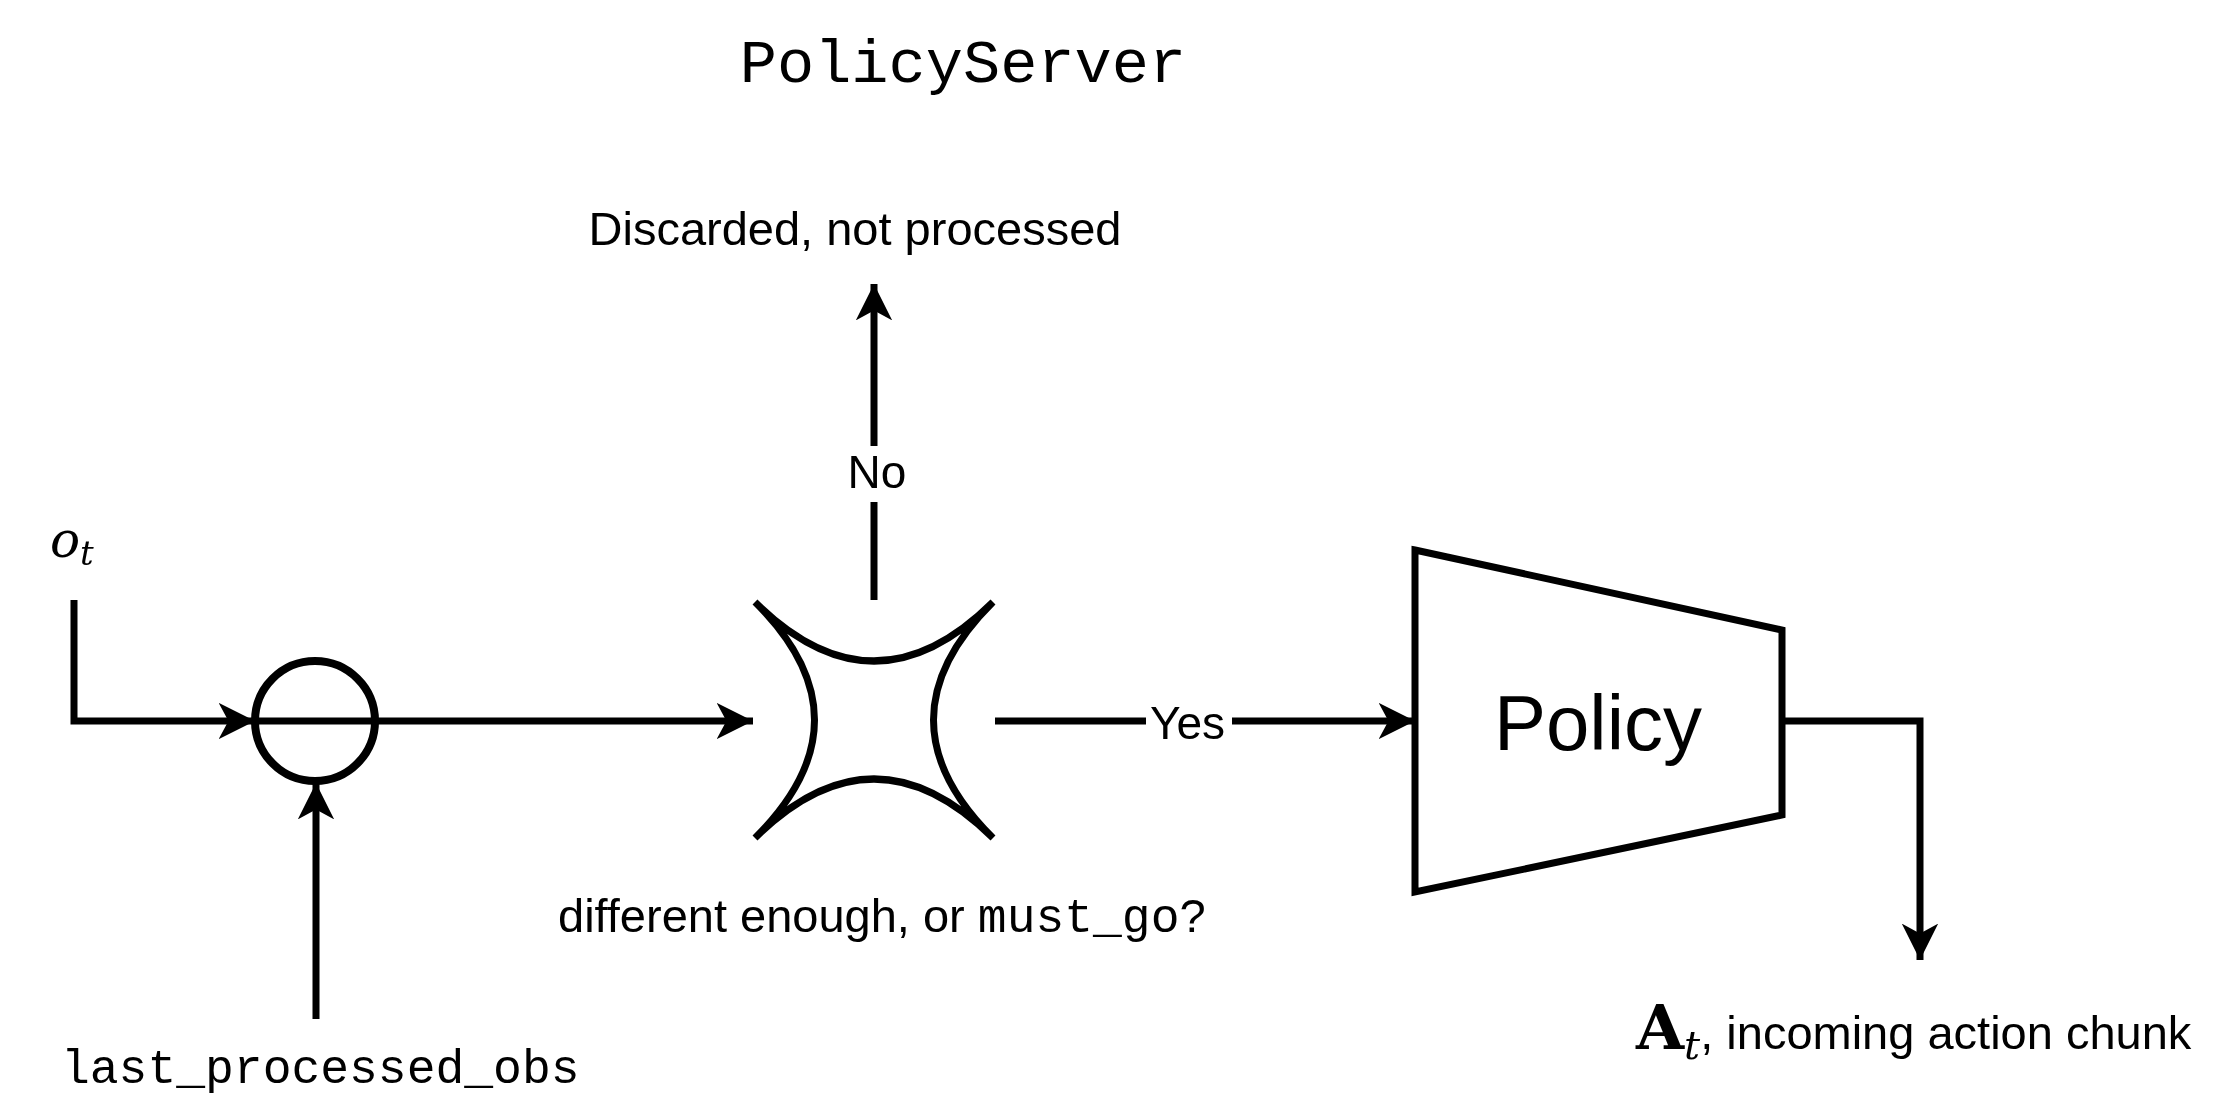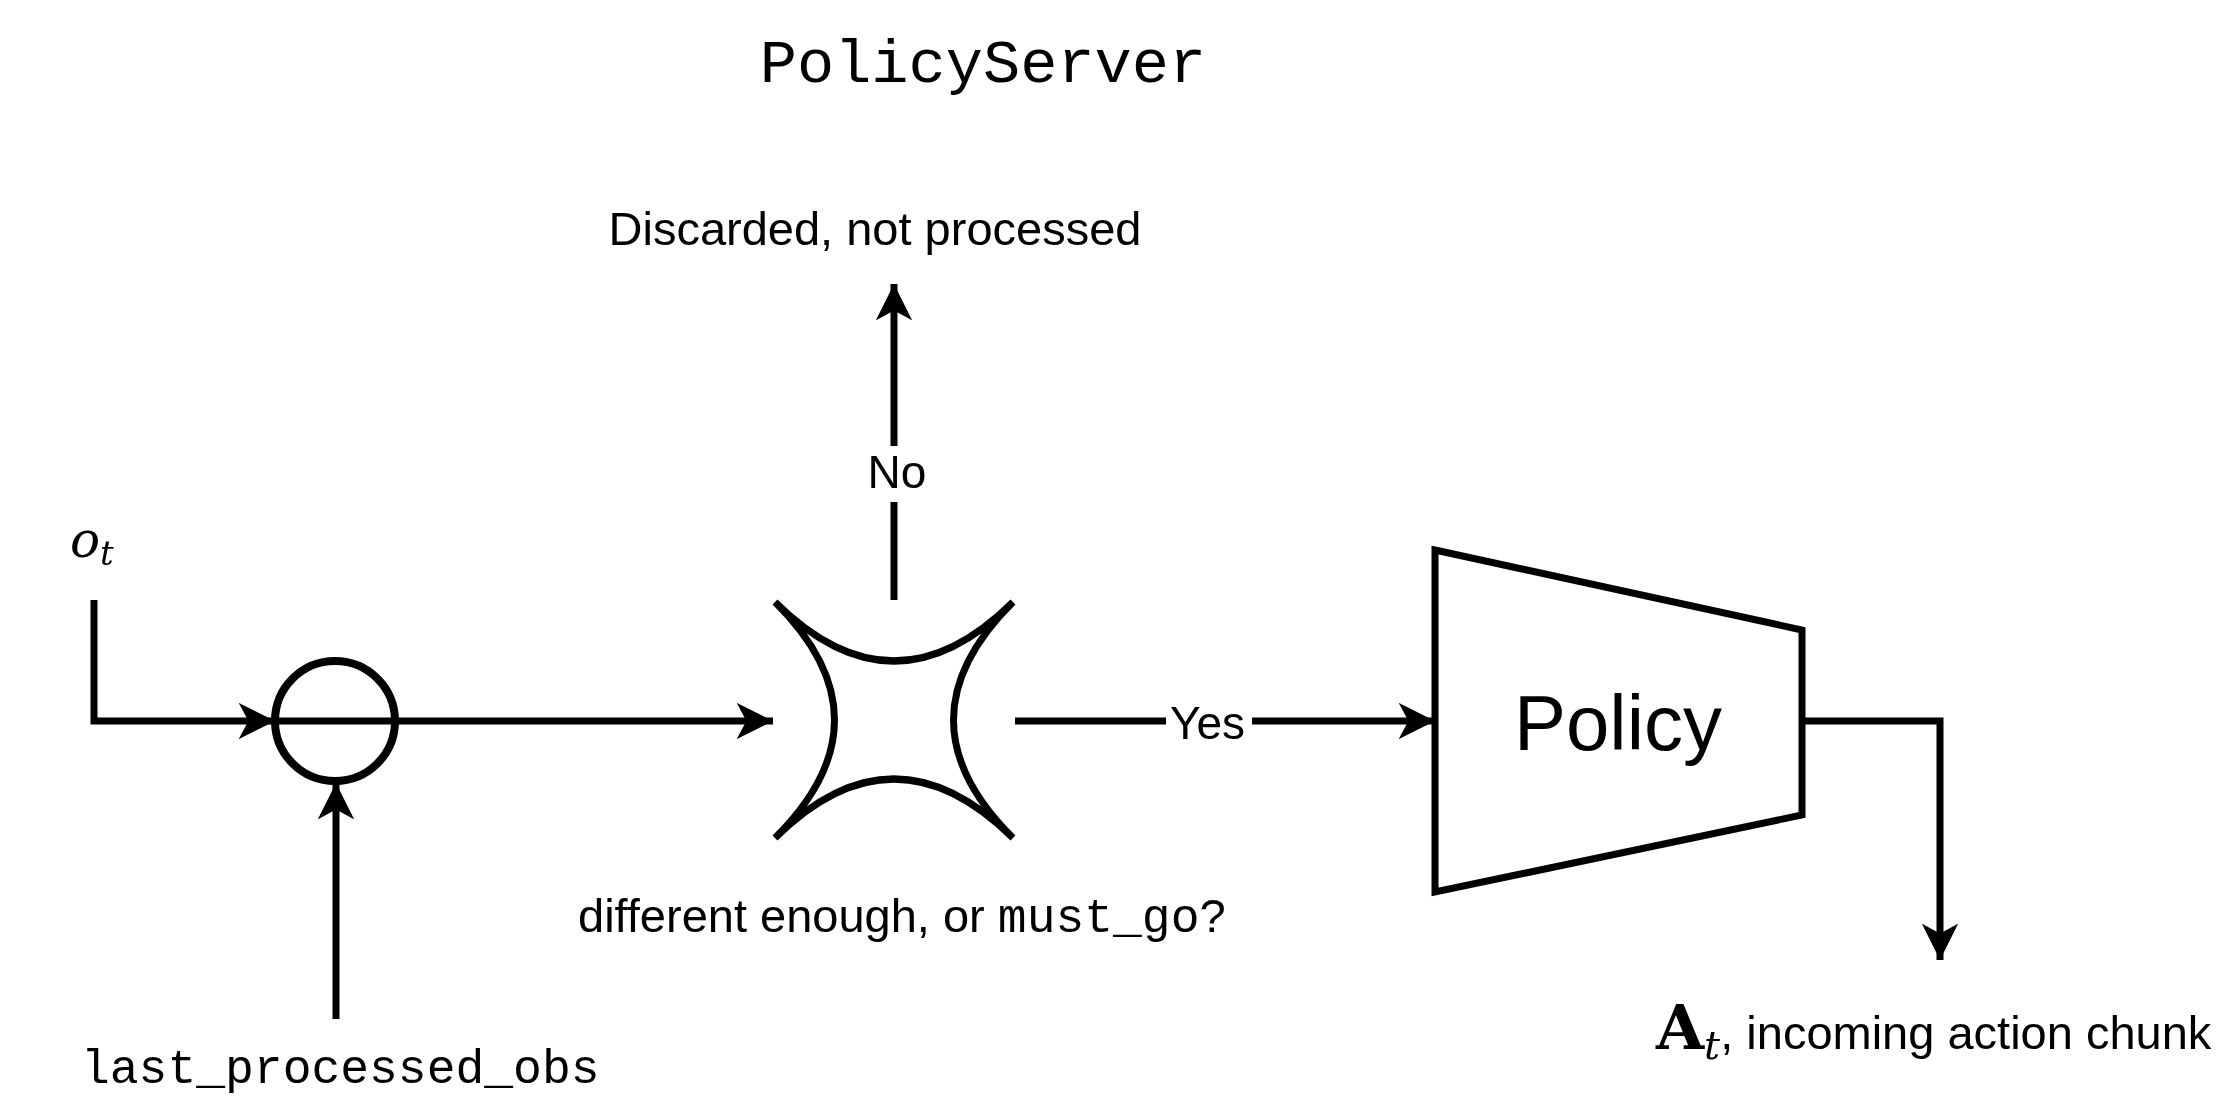--- a/index.html
+++ b/index.html
@@ -1,17 +1,17 @@
 <!DOCTYPE html>
 <html style="--ink: #000000; --bg: #ffffff;"><head>
 <meta charset="utf-8">
 <style>
   :root { --ink:#000000; --bg:#ffffff; }
   html,body { margin:0; padding:0; background:var(--bg); }
-  .stage { width:1872px; height:1120px; position:relative; background:var(--bg);margin-left:20px; }
+  .stage { width:1872px; height:1120px; position:relative; background:var(--bg); }
   svg { display:block; }
   svg text { fill:var(--ink); }
   .ln   { stroke:var(--ink); stroke-width:7; fill:none; }
   .ln8  { stroke:var(--ink); stroke-width:8; fill:none; }
   .shape{ stroke:var(--ink); stroke-width:7; fill:var(--bg); stroke-linejoin:miter; }
   .t-mono-title { font:62px "Liberation Mono", monospace; }
   .t-mono-code  { font:48px "Liberation Mono", monospace; }
   .t-sans       { font:47px "Liberation Sans", sans-serif; }
   .t-sans-sm    { font:46px "Liberation Sans", sans-serif; }
   .t-sans-big   { font:78px "Liberation Sans", sans-serif; }

